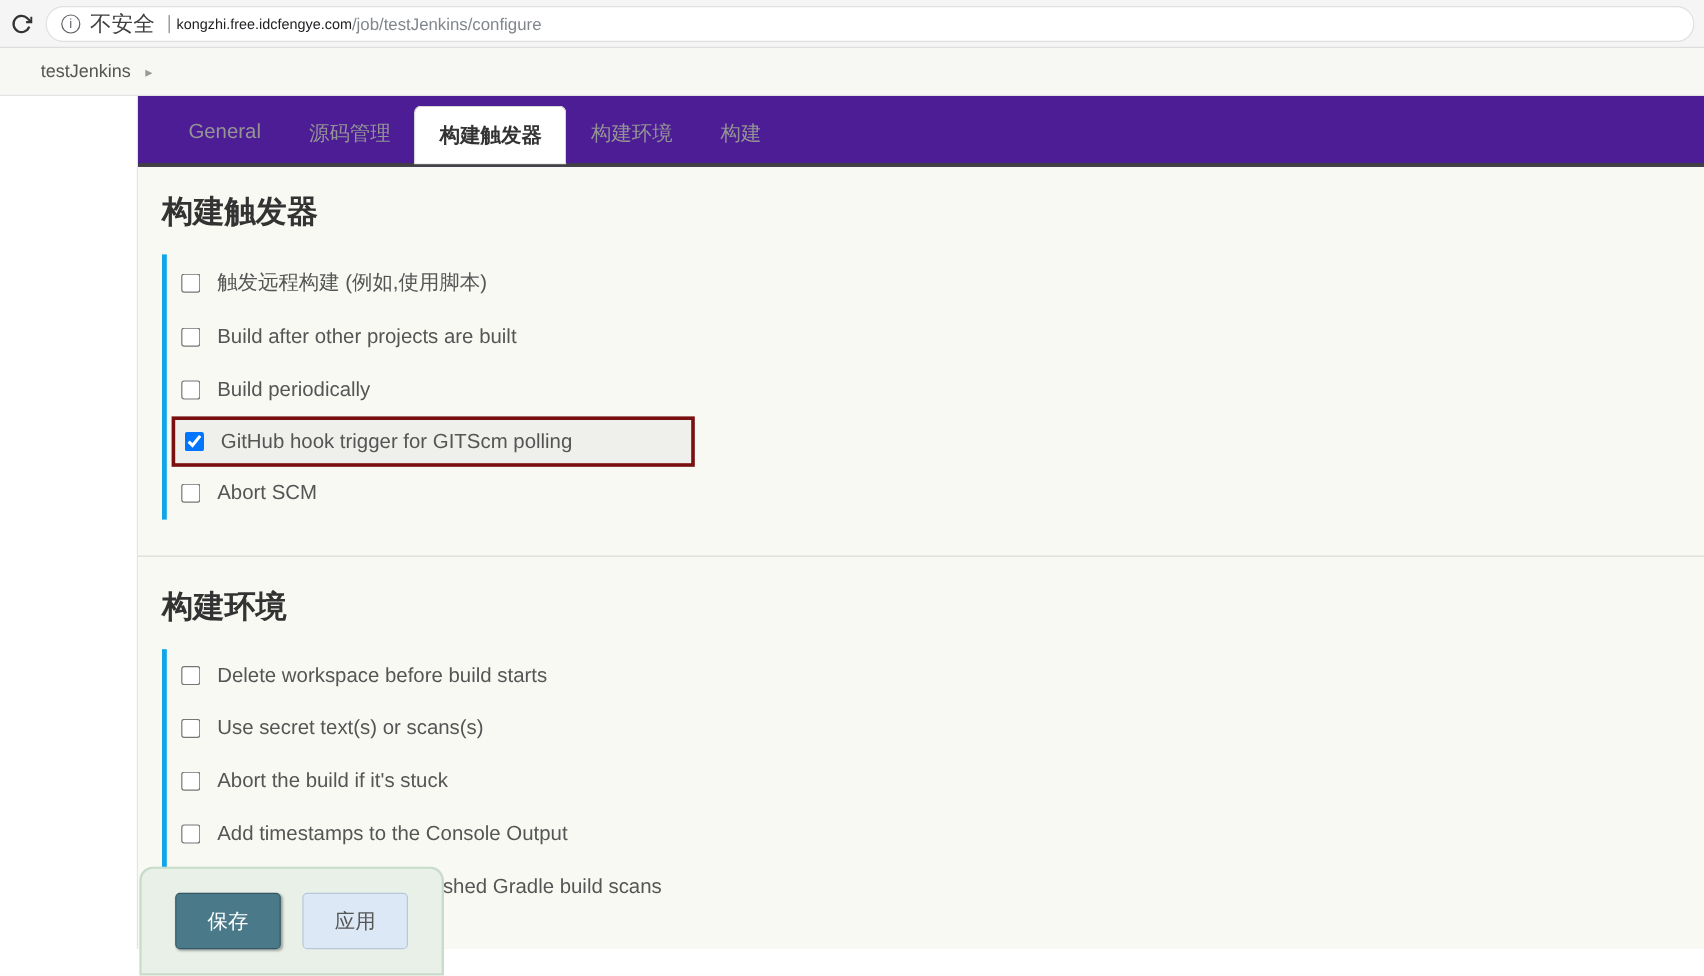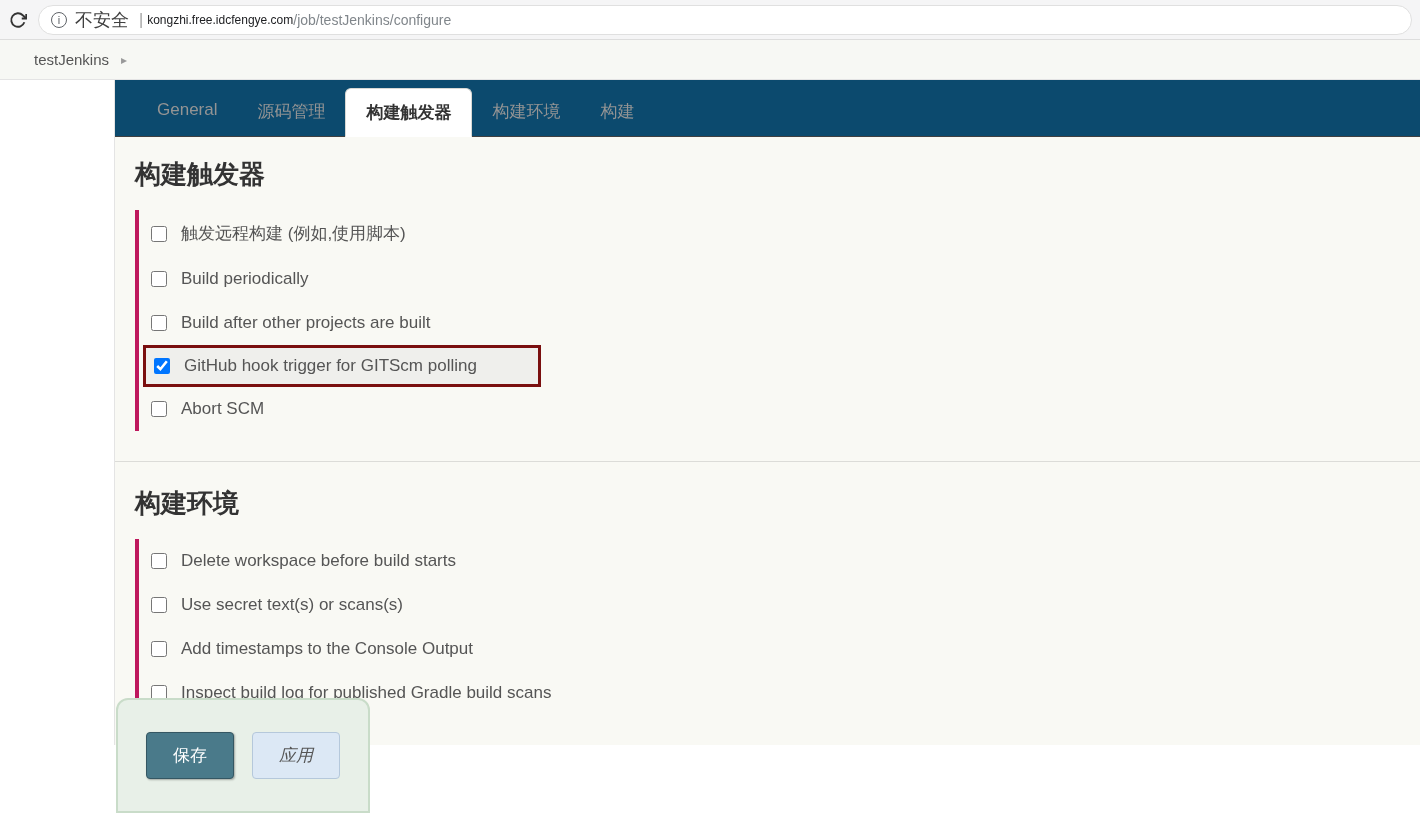--- a/index.html
+++ b/index.html
@@ -94,22 +94,22 @@
       width: 115px;
       border-right: 1px solid #e4e4e4;
     }
     .config-body {
       flex: 1;
       background: #f9f9f4;
       position: relative;
     }
     .tab-bar {
       display: flex;
-      background: #0c4a6e;
-      border-bottom: 1px solid #404040;
+      background: #4c1d95;
+      border-bottom: 3px solid #404040;
       padding-left: 22px;
       padding-top: 8px;
     }
     .tab {
       padding: 12px 20px;
       color: #949494;
       font-size: 17px;
       cursor: pointer;
     }
     .tab.active {
@@ -124,21 +124,21 @@
     .config-content {
       padding: 20px 0 0 20px;
     }
     .section-title {
       font-size: 26px;
       font-weight: bold;
       color: #333;
       margin: 0 0 18px 0;
     }
     .options-block {
-      border-left: 4px solid #be185d;
+      border-left: 4px solid #0ea5e9;
       padding-left: 12px;
       margin-bottom: 30px;
     }
     .option-row {
       display: flex;
       align-items: center;
       padding: 12px 0;
       font-size: 17px;
       color: #555;
     }
@@ -147,54 +147,53 @@
       height: 16px;
       margin-right: 14px;
       cursor: pointer;
     }
     .option-row.highlighted {
       border: 3px solid #7a0f0f;
       padding: 8px 8px;
       margin-left: -8px;
       display: inline-flex;
       background: #efefec;
-      width: 398px;
+      width: 436px;
     }
     .section-title.second {
       margin-top: 24px;
     }
     .button-panel {
       position: fixed;
       bottom: 0;
       left: 116px;
       background: #e8f0e8;
       border: 2px solid #c9dcc9;
       border-radius: 12px 12px 0 0;
-      padding: 32px 28px;
+      padding: 20px 28px;
       display: flex;
       gap: 18px;
     }
     .btn {
       padding: 11px 26px;
       font-size: 17px;
       border-radius: 4px;
       cursor: pointer;
       border: 1px solid;
     }
     .btn-save {
       background: #4a7a8a;
       color: #fff;
       border-color: #355763;
       box-shadow: 1px 1px 2px rgba(0,0,0,0.3);
     }
     .btn-apply {
       background: #dce8f5;
       color: #555;
       border-color: #b5c8db;
-      font-style: italic;
     }
     .section-divider {
       height: 1px;
       background: #dcdcd8;
       margin: 8px 0 12px 0;
       margin-left: -20px;
     }
   </style>
 </head>
 <body>
@@ -234,25 +233,25 @@
     <div class="config-content">
       <h2 class="section-title">构建触发器</h2>
 
       <div class="options-block">
         <div class="option-row">
           <input type="checkbox" style="">
           <span>触发远程构建 (例如,使用脚本)</span>
         </div>
         <div class="option-row">
           <input type="checkbox" style="">
+          <span>Build after other projects are built</span>
+        </div>
+        <div class="option-row">
+          <input type="checkbox" style="">
           <span>Build periodically</span>
-        </div>
-        <div class="option-row">
-          <input type="checkbox" style="">
-          <span>Build after other projects are built</span>
         </div>
         <div>
           <div class="option-row highlighted">
             <input type="checkbox" checked="" style="">
             <span>GitHub hook trigger for GITScm polling</span>
           </div>
         </div>
         <div class="option-row">
           <input type="checkbox" style="">
           <span>Abort SCM</span>
@@ -264,20 +263,24 @@
       <h2 class="section-title second">构建环境</h2>
 
       <div class="options-block">
         <div class="option-row">
           <input type="checkbox" style="">
           <span>Delete workspace before build starts</span>
         </div>
         <div class="option-row">
           <input type="checkbox" style="">
           <span>Use secret text(s) or scans(s)</span>
+        </div>
+        <div class="option-row">
+          <input type="checkbox" style="">
+          <span>Abort the build if it's stuck</span>
         </div>
         <div class="option-row">
           <input type="checkbox" style="">
           <span>Add timestamps to the Console Output</span>
         </div>
         <div class="option-row">
           <input type="checkbox" style="">
           <span>Inspect build log for published Gradle build scans</span>
         </div>
       </div>

